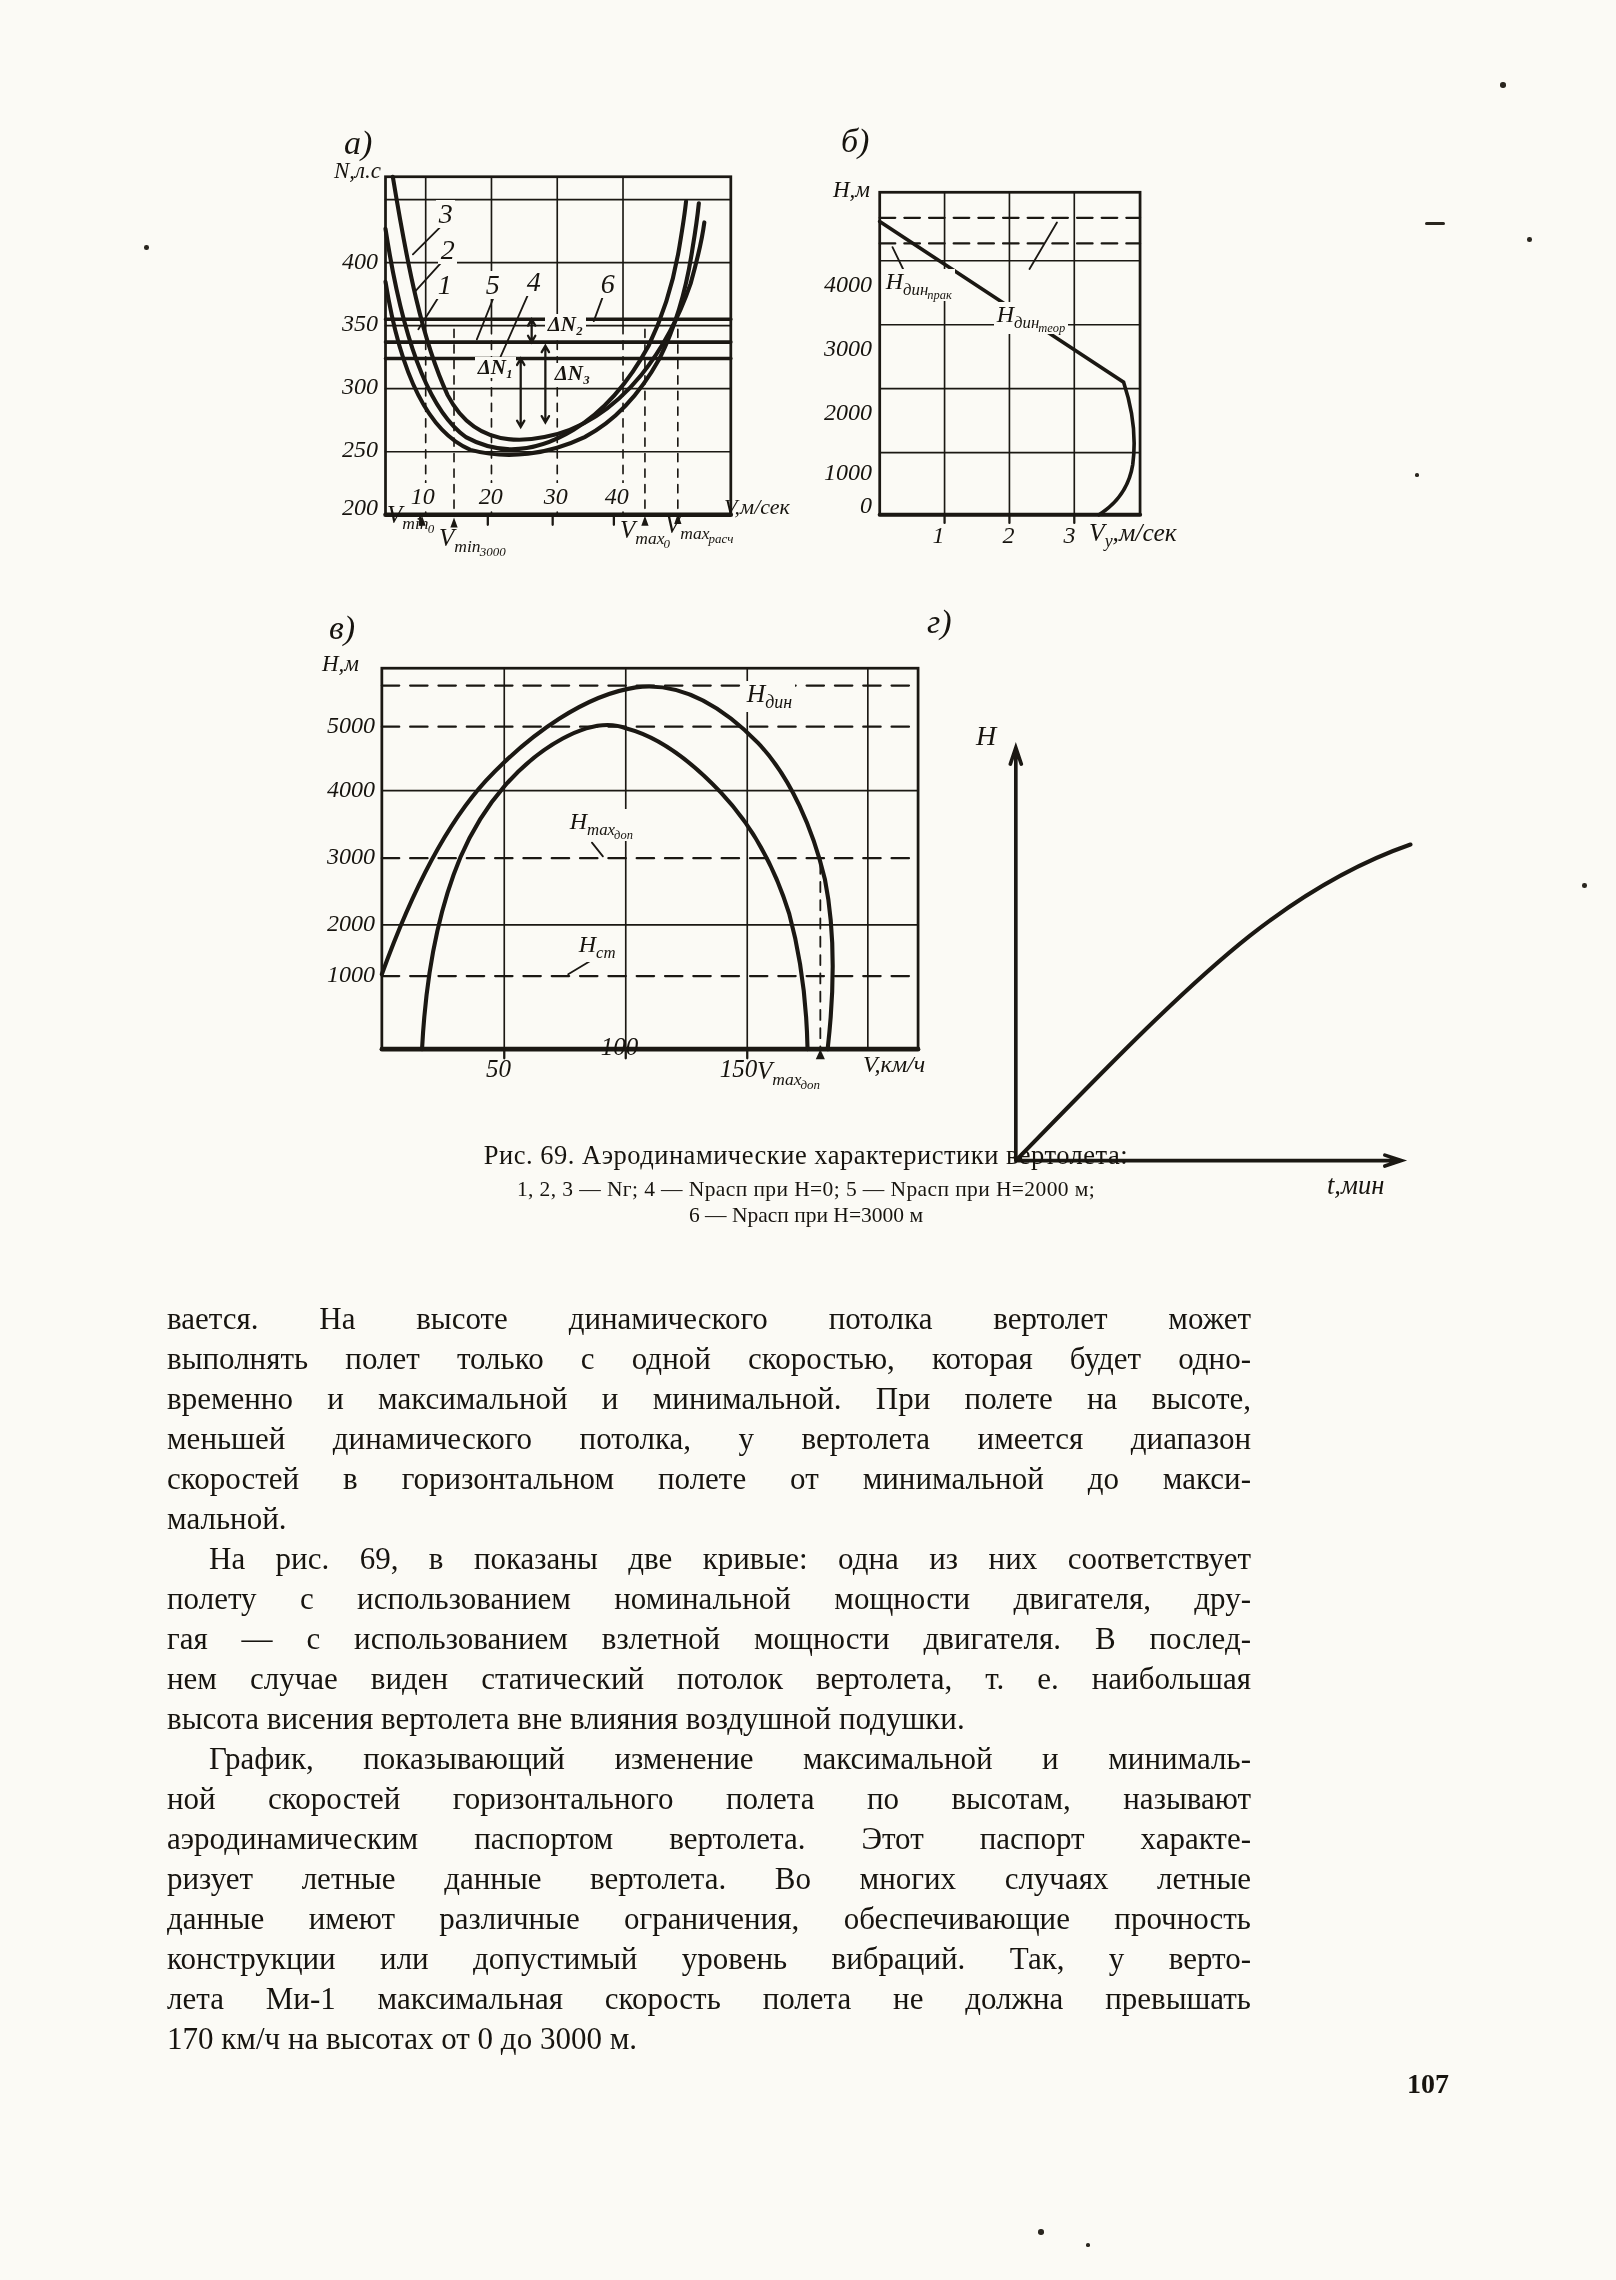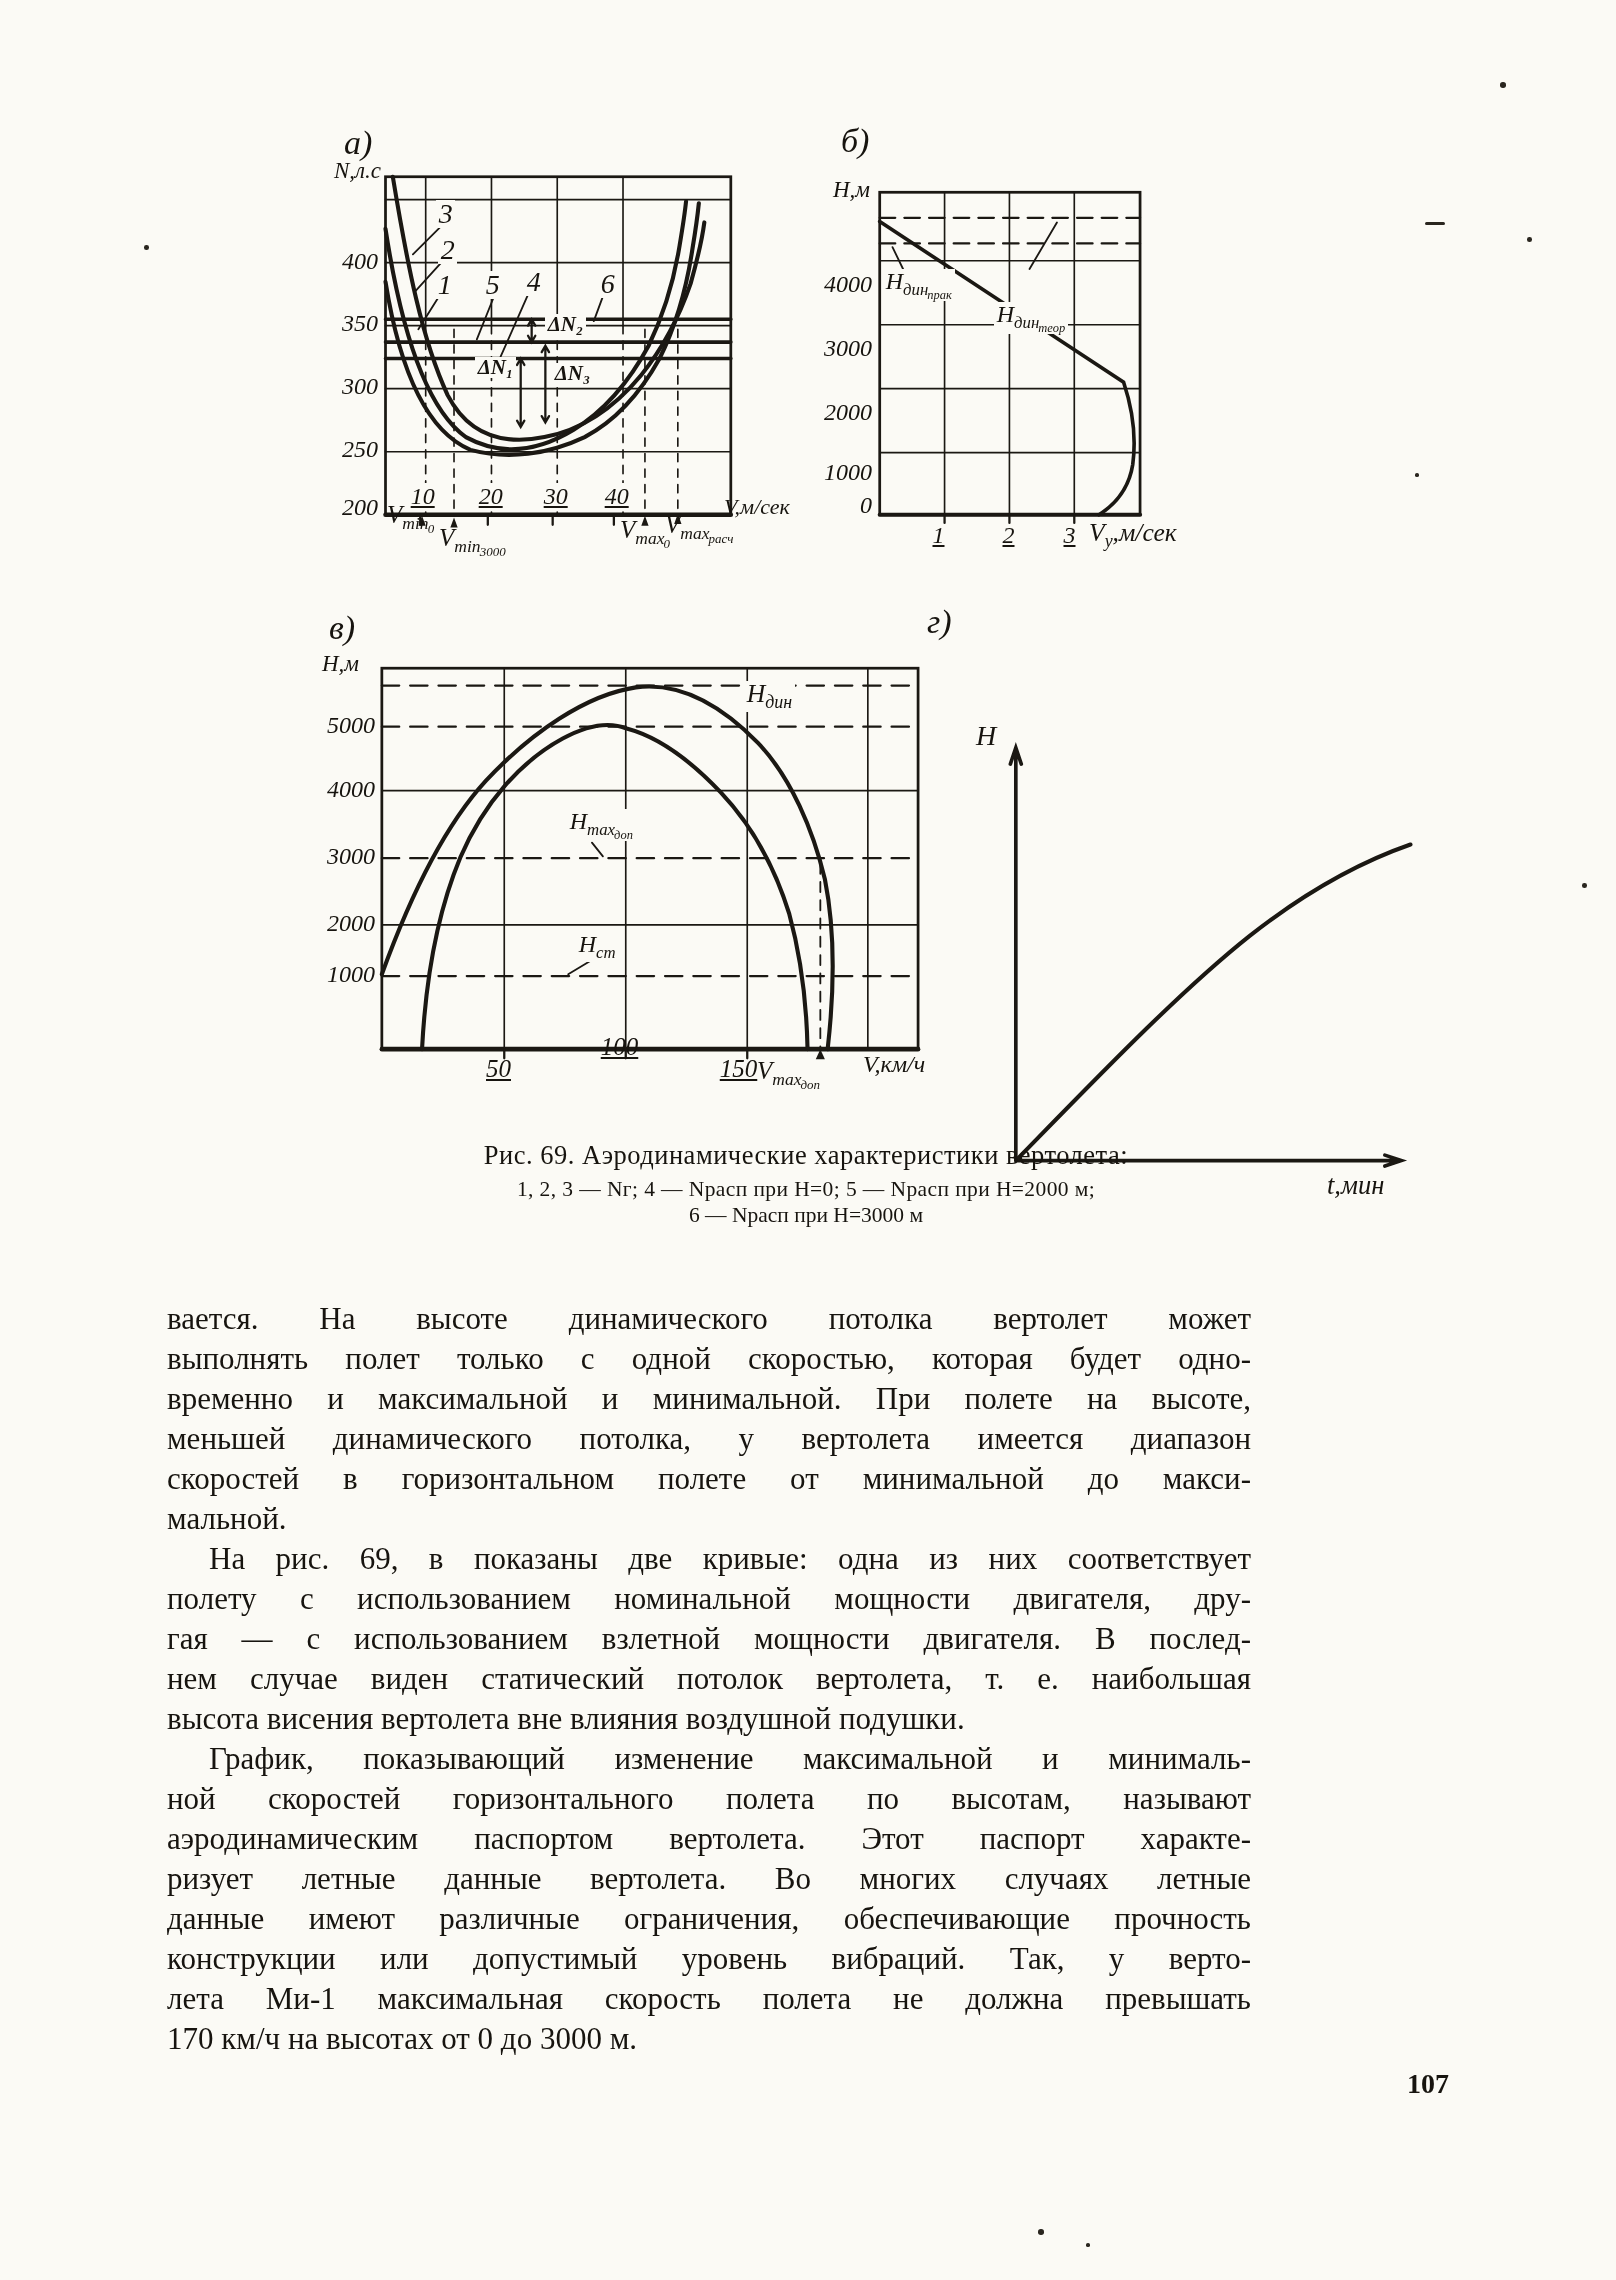--- a/index.html
+++ b/index.html
@@ -6,21 +6,21 @@
   .page{
     position:relative;width:1616px;height:2281px;margin:0 auto;
     background:#fbfaf5;color:#17140f;overflow:hidden;
     font-family:"Liberation Serif", serif;
   }
   svg.plot{position:absolute;left:0;top:0;width:1616px;height:2281px;}
   .tag{position:absolute;font-style:italic;font-size:34px;white-space:nowrap;}
   .axname{position:absolute;font-style:italic;font-size:23px;white-space:nowrap;}
   .tick{position:absolute;font-style:italic;font-size:24px;white-space:nowrap;}
   .yt{text-align:right;}
-  .xt{text-align:center;text-decoration:underline;}
+  .xt{text-align:center;}
   .lbl{position:absolute;font-style:italic;font-size:25px;white-space:nowrap;line-height:1;}
   .lbl sub.s{font-size:0.70em;vertical-align:-0.35em;letter-spacing:0;}
   .lbl sub.ss{font-size:0.52em;vertical-align:-0.80em;margin-left:-0.9px;}
   .bg{background:#fbfaf5;padding:0 2.7px;}
   .cl{position:absolute;font-style:italic;font-size:28px;line-height:1;}
   .dn{position:absolute;font-style:italic;font-size:21px;line-height:1;font-weight:600;}
   .caption{position:absolute;left:365px;top:1140px;width:882px;text-align:center;}
   .cap1{font-size:26.5px;line-height:31px;letter-spacing:0.5px;}
   .cap2{font-size:21.5px;line-height:27.4px;margin-top:4.6px;letter-spacing:0.4px;}
   .cap3{font-size:21.5px;line-height:25.6px;}

